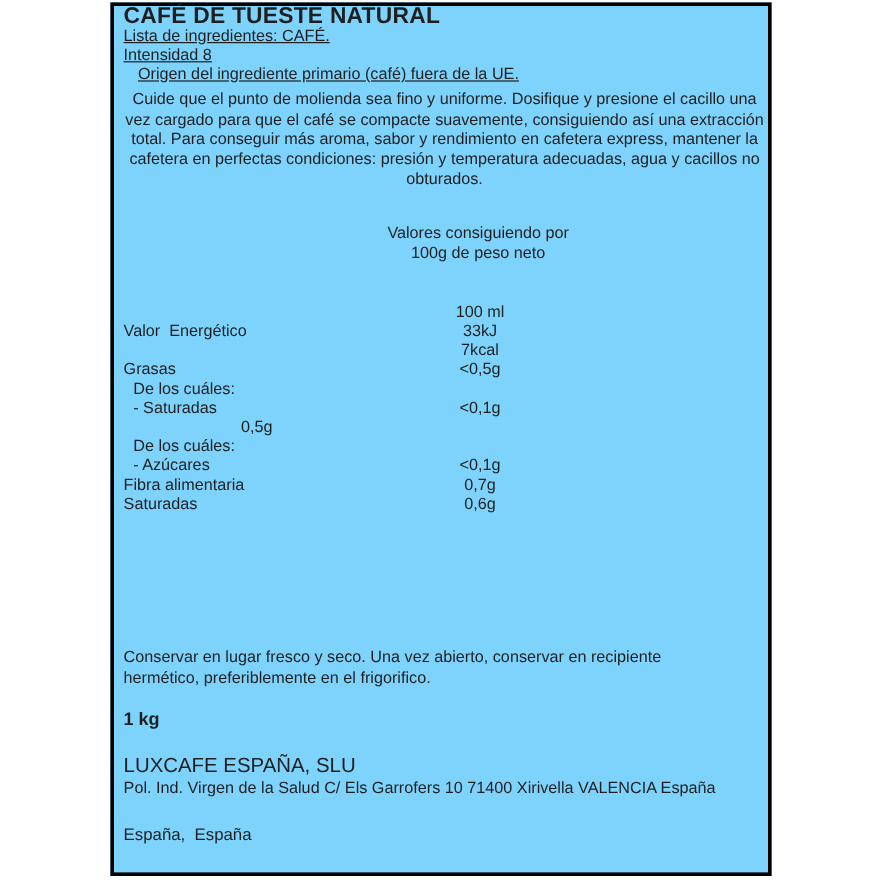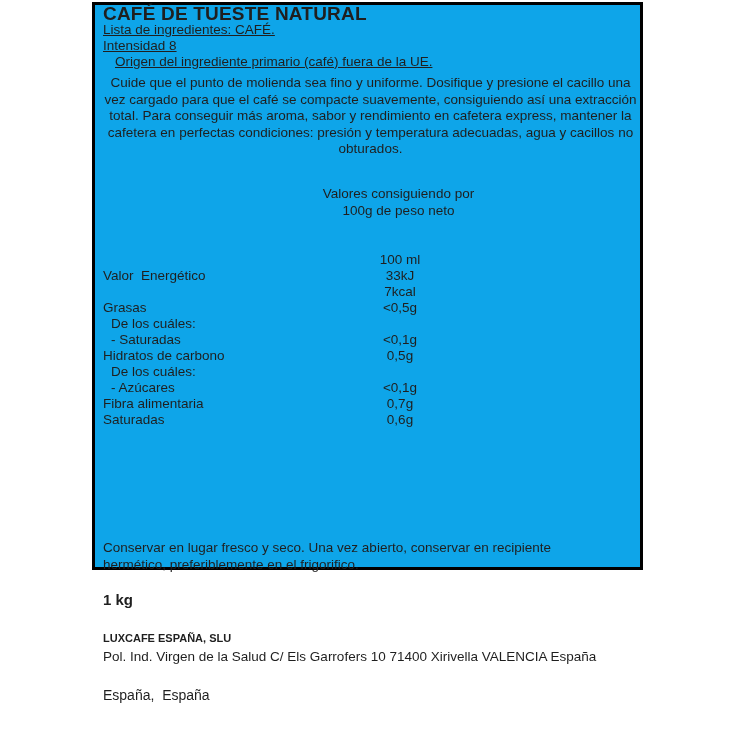--- a/index.html
+++ b/index.html
@@ -16,24 +16,24 @@
     position: relative;
     width: 735px;
     height: 735px;
     background: #ffffff;
   }
   .label-box {
     position: absolute;
     left: 92px;
     top: 2px;
     width: 551px;
-    height: 568px;
+    height: 728px;
     box-sizing: border-box;
     border: 3px solid #000000;
-    background: #0ea5e9;
+    background: #7dd3fc;
   }
   .abs { position: absolute; }
   .title {
     top: 0px;
     left: 8px;
     font-size: 19px;
     line-height: 17px;
     font-weight: bold;
     letter-spacing: 0.2px;
     white-space: pre;
@@ -83,23 +83,23 @@
     top: 587px;
     left: 8px;
     font-size: 15px;
     line-height: 16px;
     font-weight: bold;
     white-space: pre;
   }
   .mfr-name {
     top: 625px;
     left: 8px;
-    font-size: 11px;
+    font-size: 17px;
     line-height: 16px;
-    font-weight: bold;
+    font-weight: normal;
     white-space: pre;
   }
   .mfr-addr {
     top: 644px;
     left: 8px;
     font-size: 13.5px;
     line-height: 16px;
     white-space: pre;
   }
   .country {
@@ -148,21 +148,20 @@
       </div>
       <div class="nut-row indent">
         <span class="lbl">De los cuáles:</span>
         <span class="val"></span>
       </div>
       <div class="nut-row indent">
         <span class="lbl">- Saturadas</span>
         <span class="val">&lt;0,1g</span>
       </div>
       <div class="nut-row">
-        <span class="lbl">Hidratos de carbono</span>
         <span class="val">0,5g</span>
       </div>
       <div class="nut-row indent">
         <span class="lbl">De los cuáles:</span>
         <span class="val"></span>
       </div>
       <div class="nut-row indent">
         <span class="lbl">- Azúcares</span>
         <span class="val">&lt;0,1g</span>
       </div>

